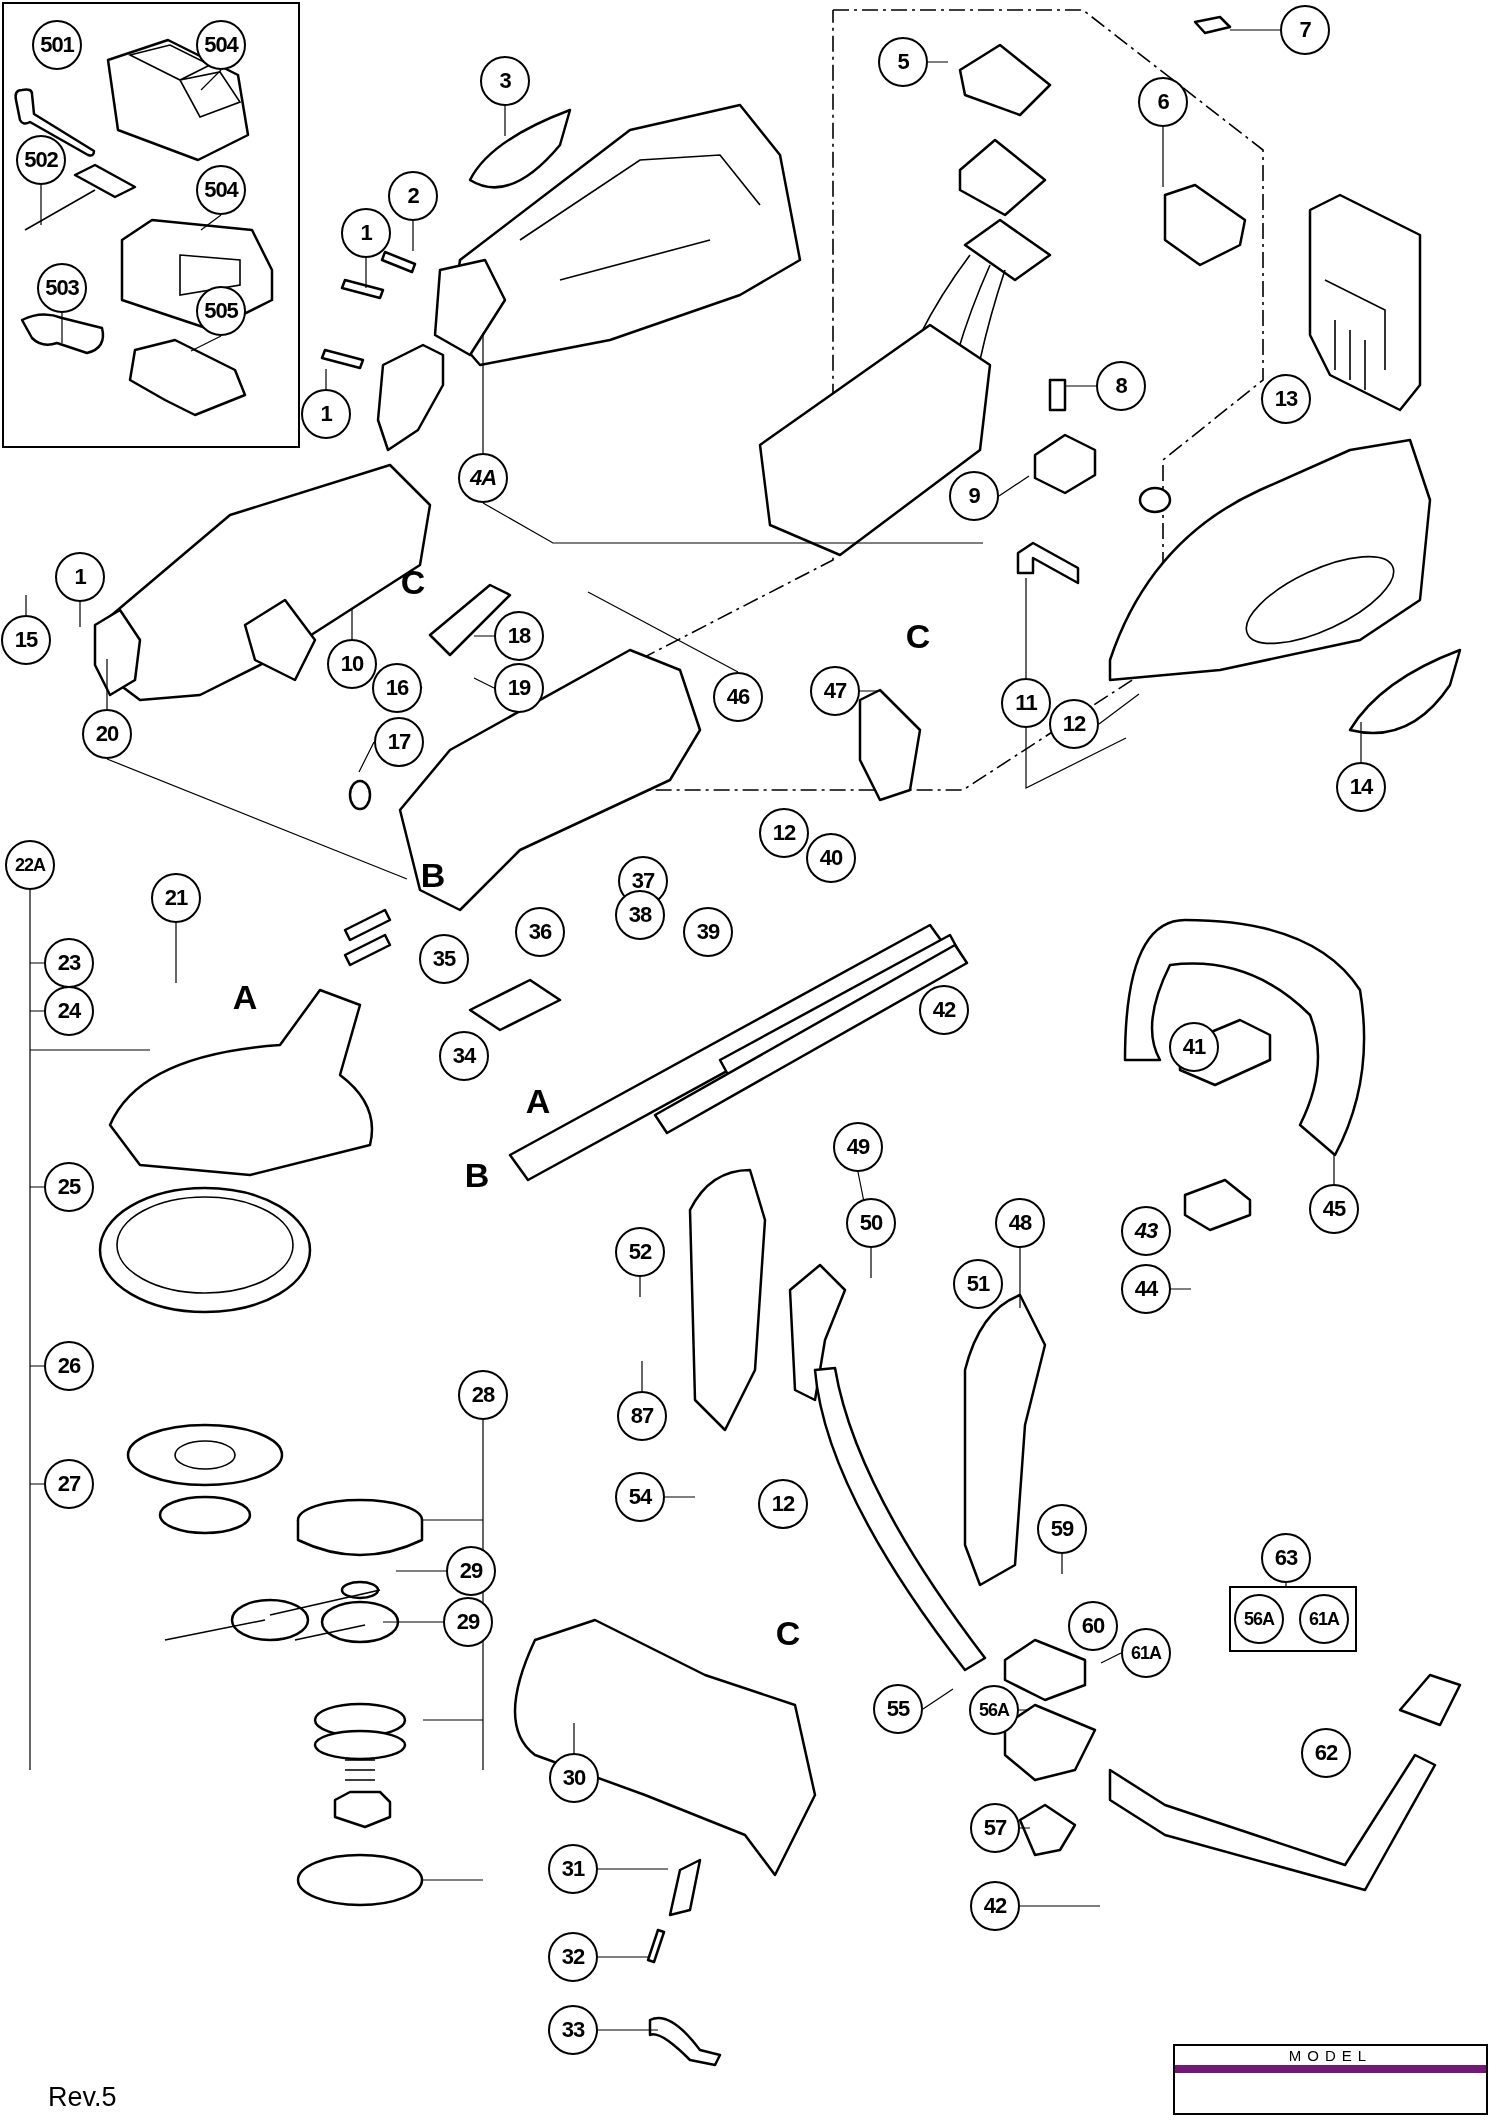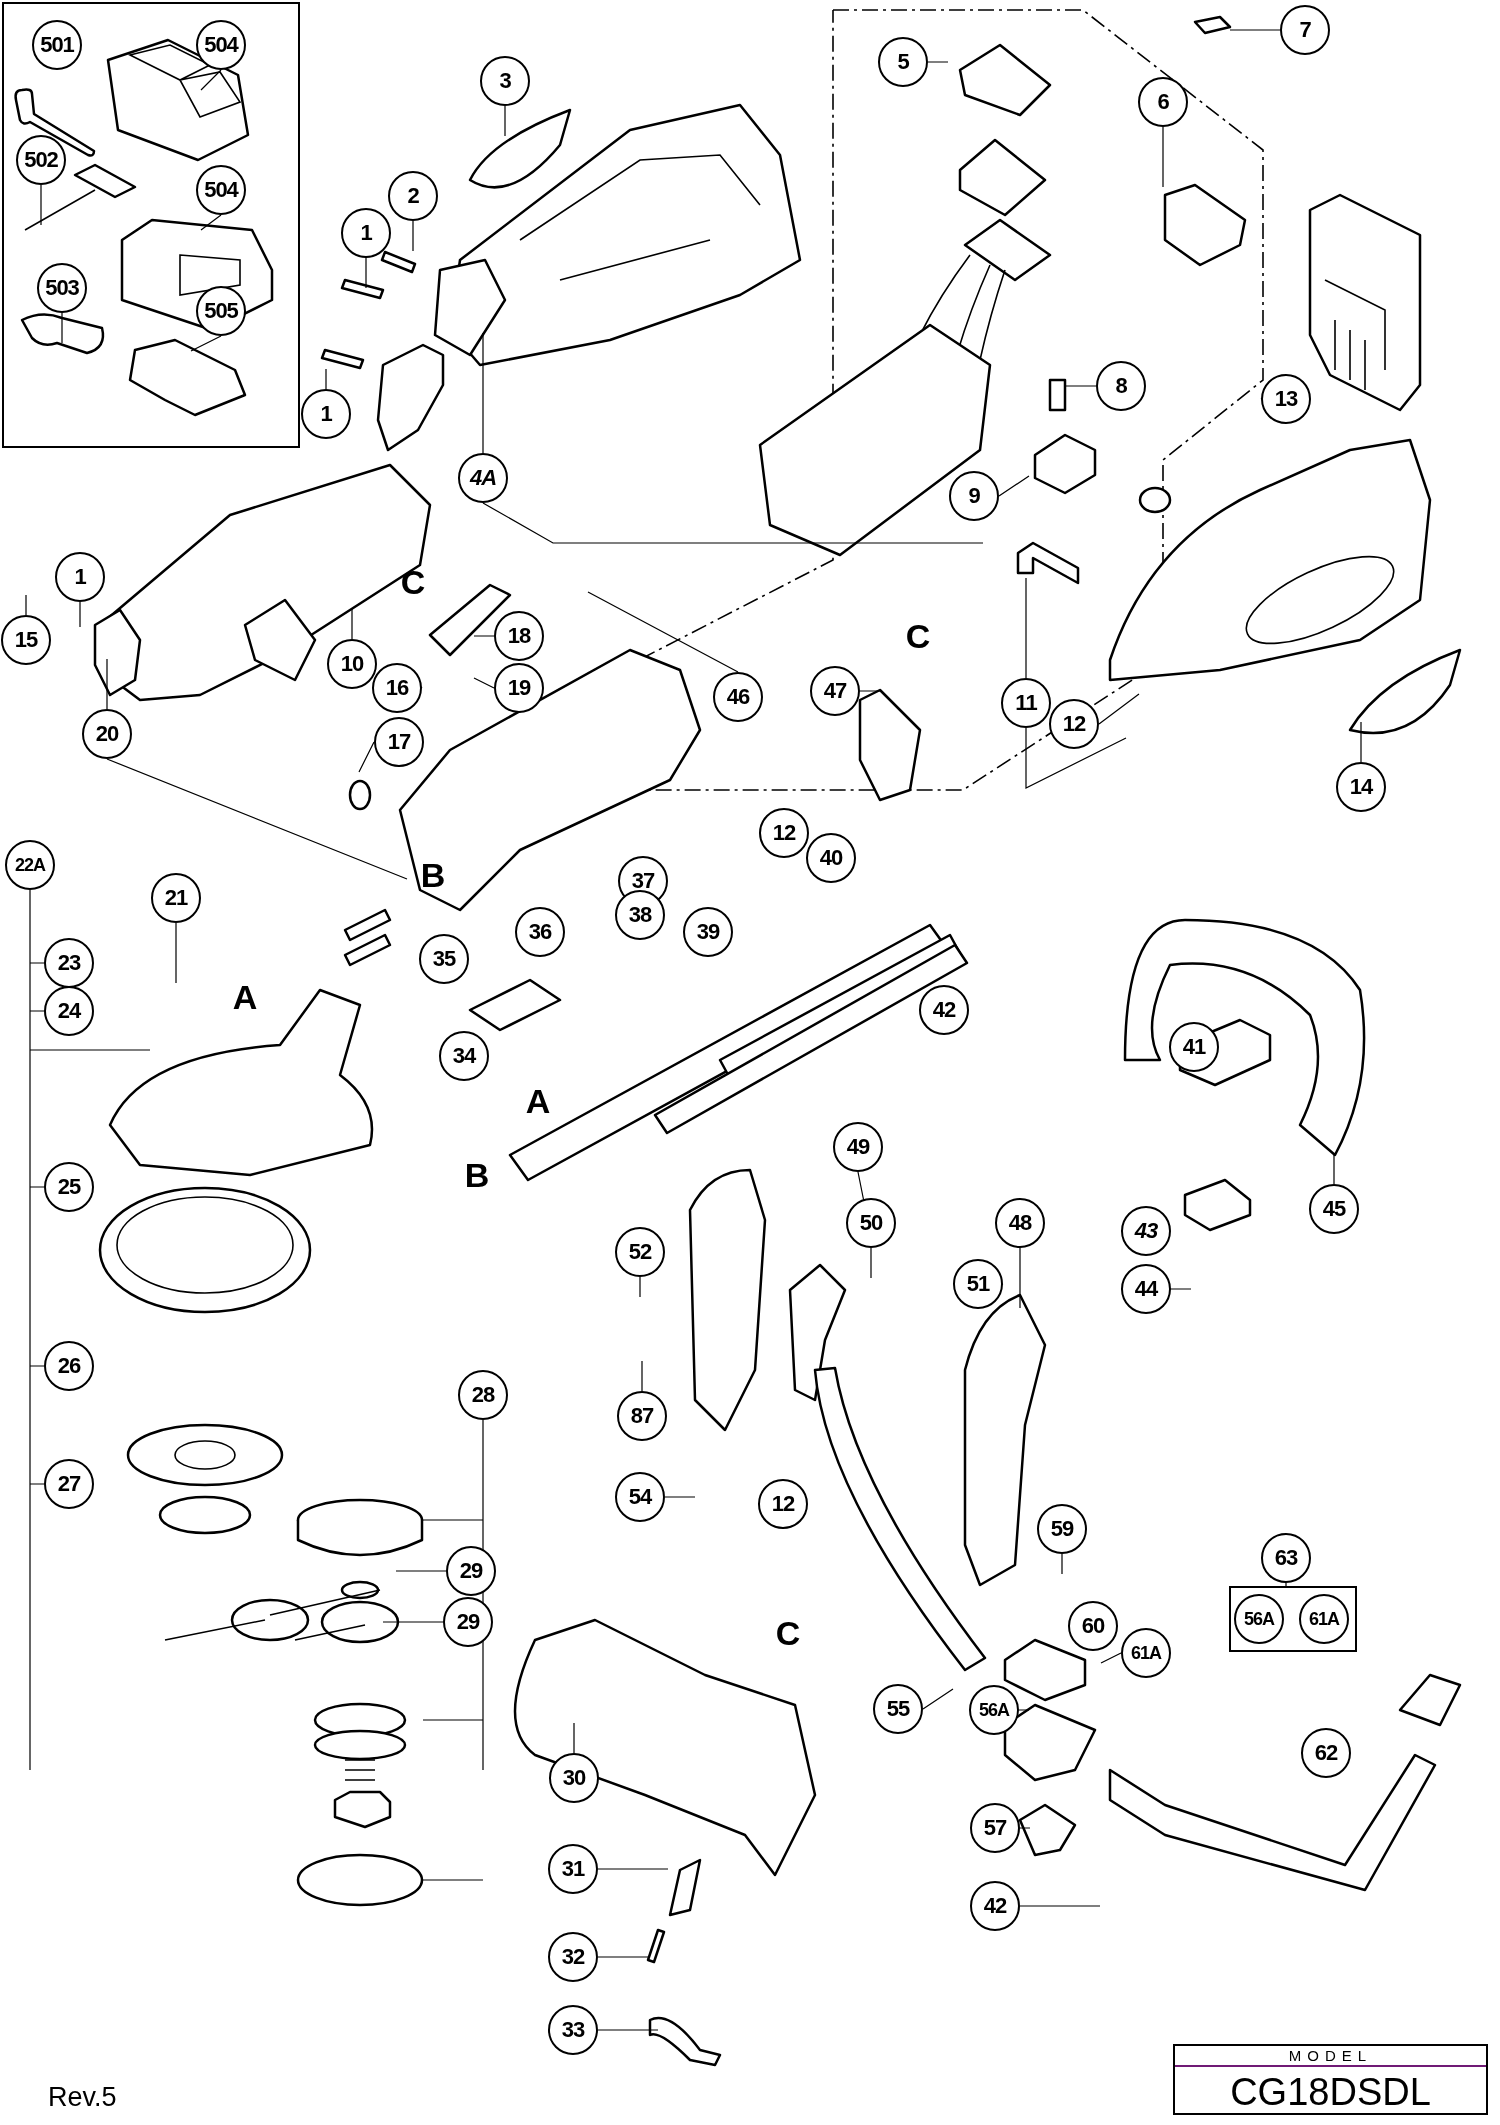--- a/index.html
+++ b/index.html
@@ -4,21 +4,21 @@
 <style>
   html,body{margin:0;padding:0;background:#fff;}
   body{width:1500px;height:2125px;position:relative;overflow:hidden;font-family:"Liberation Sans",sans-serif;color:#000;}
   #art{position:absolute;left:0;top:0;width:1500px;height:2125px;}
   .callout{position:absolute;width:50px;height:50px;margin-left:-25px;margin-top:-25px;border:2px solid #000;border-radius:50%;background:#fff;display:flex;align-items:center;justify-content:center;font-weight:bold;font-size:22px;box-sizing:border-box;cursor:pointer;letter-spacing:-1px;}
   .callout.sm{font-size:18px;}
   .marker{position:absolute;font-weight:bold;font-size:34px;transform:translate(-50%,-50%);}
   #accessory-box{position:absolute;left:2px;top:2px;width:298px;height:446px;border:2px solid #000;box-sizing:border-box;}
   #kit-box{position:absolute;left:1229px;top:1586px;width:128px;height:66px;border:2px solid #000;box-sizing:border-box;}
   #model-box{position:absolute;left:1173px;top:2044px;width:315px;height:71px;border:2px solid #000;box-sizing:border-box;}
-  #model-label{height:19px;border-bottom:2px solid #701a75;text-align:center;font-size:15px;letter-spacing:6px;line-height:19px;}
+  #model-label{height:19px;border-bottom:8px solid #701a75;text-align:center;font-size:15px;letter-spacing:6px;line-height:19px;}
   #model-number{text-align:center;font-size:38px;line-height:50px;}
   #rev{position:absolute;left:28px;top:2082px;font-size:27px;margin-left:20px;}
   svg .p{fill:#fff;stroke:#000;stroke-width:2.5;stroke-linejoin:round;}
   svg .l{fill:none;stroke:#000;stroke-width:1.6;}
   svg .d{fill:none;stroke:#000;stroke-width:1.6;stroke-dasharray:16 5 3 5;}
   svg .t{fill:none;stroke:#000;stroke-width:1.2;}
 </style>
 </head>
 <body>
 
@@ -326,15 +326,14 @@
     <div class="marker" style="left: 918px; top: 636px;">C</div>
     <div class="marker" style="left: 788px; top: 1633px;">C</div>
     <div class="marker" style="left: 245px; top: 997px;">A</div>
     <div class="marker" style="left: 538px; top: 1101px;">A</div>
     <div class="marker" style="left: 433px; top: 875px;">B</div>
     <div class="marker" style="left: 477px; top: 1175px;">B</div>
   </div>
 
 <div id="model-box">
   <div id="model-label">MODEL</div>
-  <div id="model-number">CG18DSDL</div>
 </div>
 <div id="rev">Rev.5</div>
 
 </body></html>

